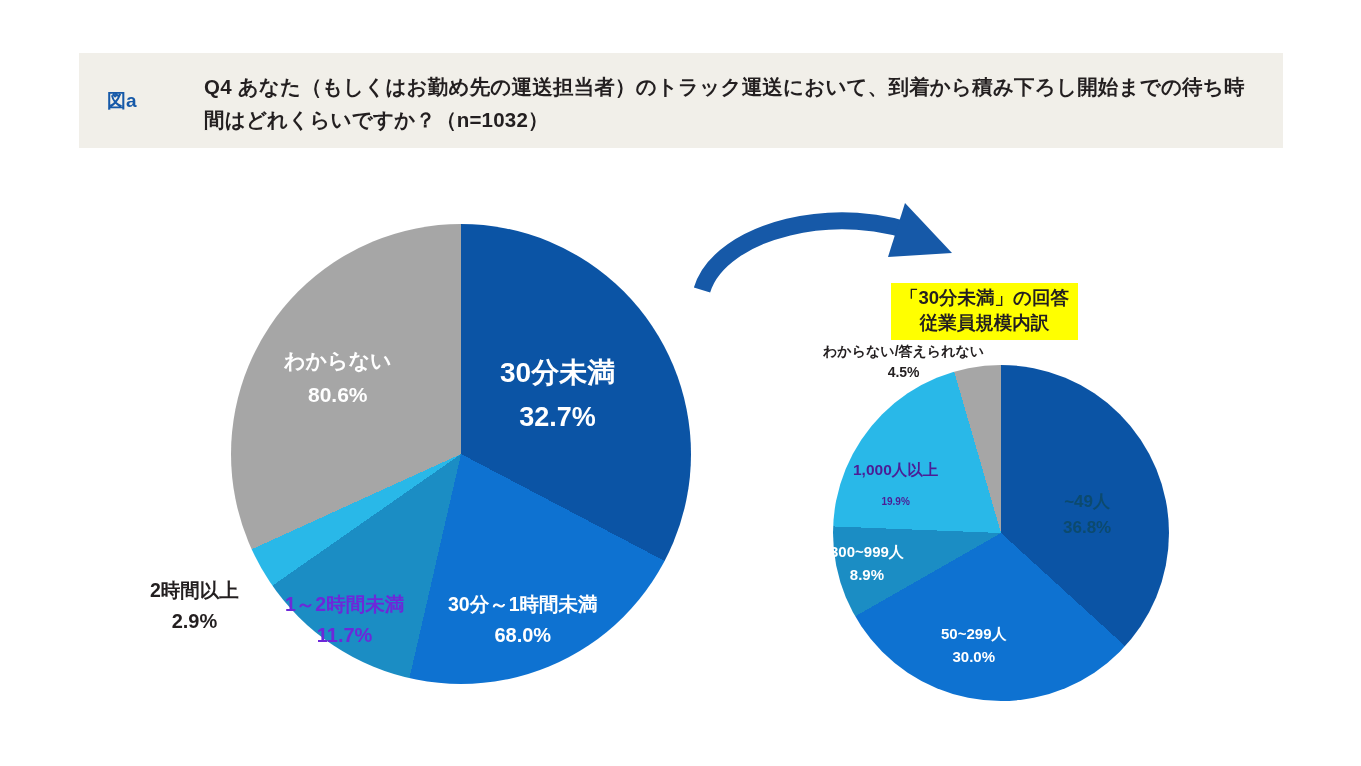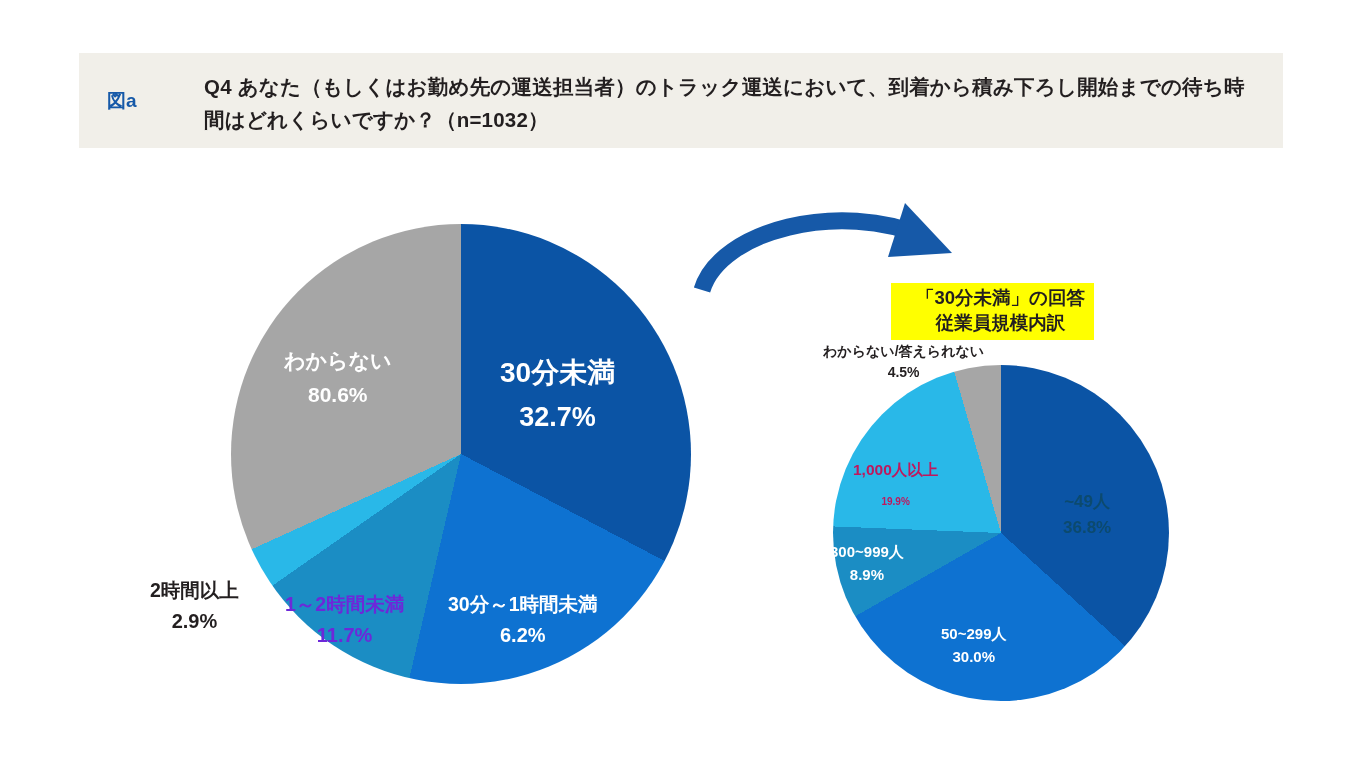--- a/index.html
+++ b/index.html
@@ -132,21 +132,21 @@
   #lbl-sub-2 {            
     left: 830px; top: 542px;
     color: #ffffff;
     font-size: 15px;
     font-weight: bold;
   }
   #lbl-sub-2 .pct { font-size: 15px; margin-top: 4px; }
 
   #lbl-sub-3 {            
     left: 853px; top: 460px;
-    color: #be185d;
+    color: #4c1d95;
     font-size: 15.5px;
     font-weight: bold;
   }
   #lbl-sub-3 .pct { font-size: 10px; margin-top: 16px; }
 
   #lbl-sub-4 {            
     left: 823px; top: 343px;
     color: #231f20;
     font-size: 14px;
     font-weight: bold;
@@ -163,21 +163,21 @@
     height: 160px;
     pointer-events: none;
   }
 
   
   #callout {
     position: absolute;
     left: 891px;
     top: 283px;
     background: #ffff00;
-    padding: 3px 9px 5px 25px;
+    padding: 3px 9px 5px 9px;
     text-align: center;
     line-height: 1.33;
     font-size: 18.5px;
     font-weight: bold;
     color: #231f20;
     white-space: nowrap;
   }
 
   
   #arrow {
@@ -196,21 +196,21 @@
 <div id="question-text">Q4 あなた（もしくはお勤め先の運送担当者）のトラック運送において、到着から積み下ろし開始までの待ち時間はどれくらいですか？（n=1032）</div>
 
 <div class="pie" id="pie-main" style="background: conic-gradient(rgb(11, 84, 165) 0deg, rgb(11, 84, 165) 117.72deg, rgb(14, 114, 209) 117.72deg, rgb(14, 114, 209) 192.96deg, rgb(27, 141, 196) 192.96deg, rgb(27, 141, 196) 235.08deg, rgb(41, 184, 232) 235.08deg, rgb(41, 184, 232) 245.52deg, rgb(166, 166, 166) 245.52deg, rgb(166, 166, 166) 360deg);"></div>
 
 <div class="slice-label" id="lbl-main-0">
   <span>30分未満</span>
   <span class="pct">32.7%</span>
 </div>
 <div class="slice-label" id="lbl-main-1">
   <span>30分～1時間未満</span>
-  <span class="pct">6.2%</span>
+  <span class="pct">68.0%</span>
 </div>
 <div class="slice-label" id="lbl-main-2">
   <span>1～2時間未満</span>
   <span class="pct">11.7%</span>
 </div>
 <div class="slice-label" id="lbl-main-3">
   <span>2時間以上</span>
   <span class="pct">2.9%</span>
 </div>
 <div class="slice-label" id="lbl-main-4">

